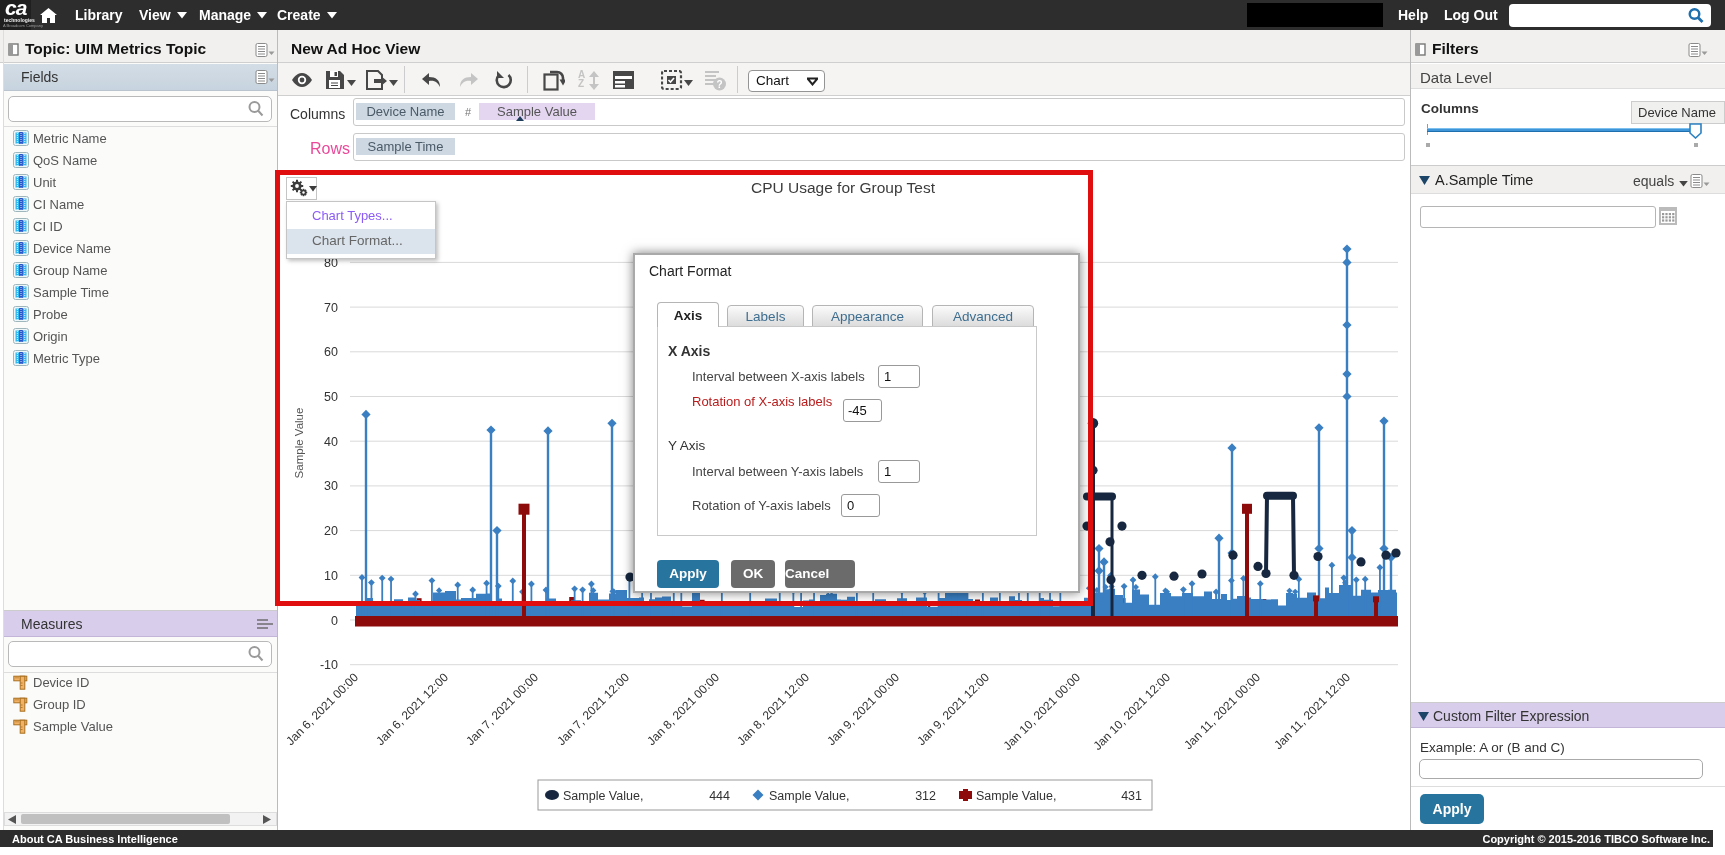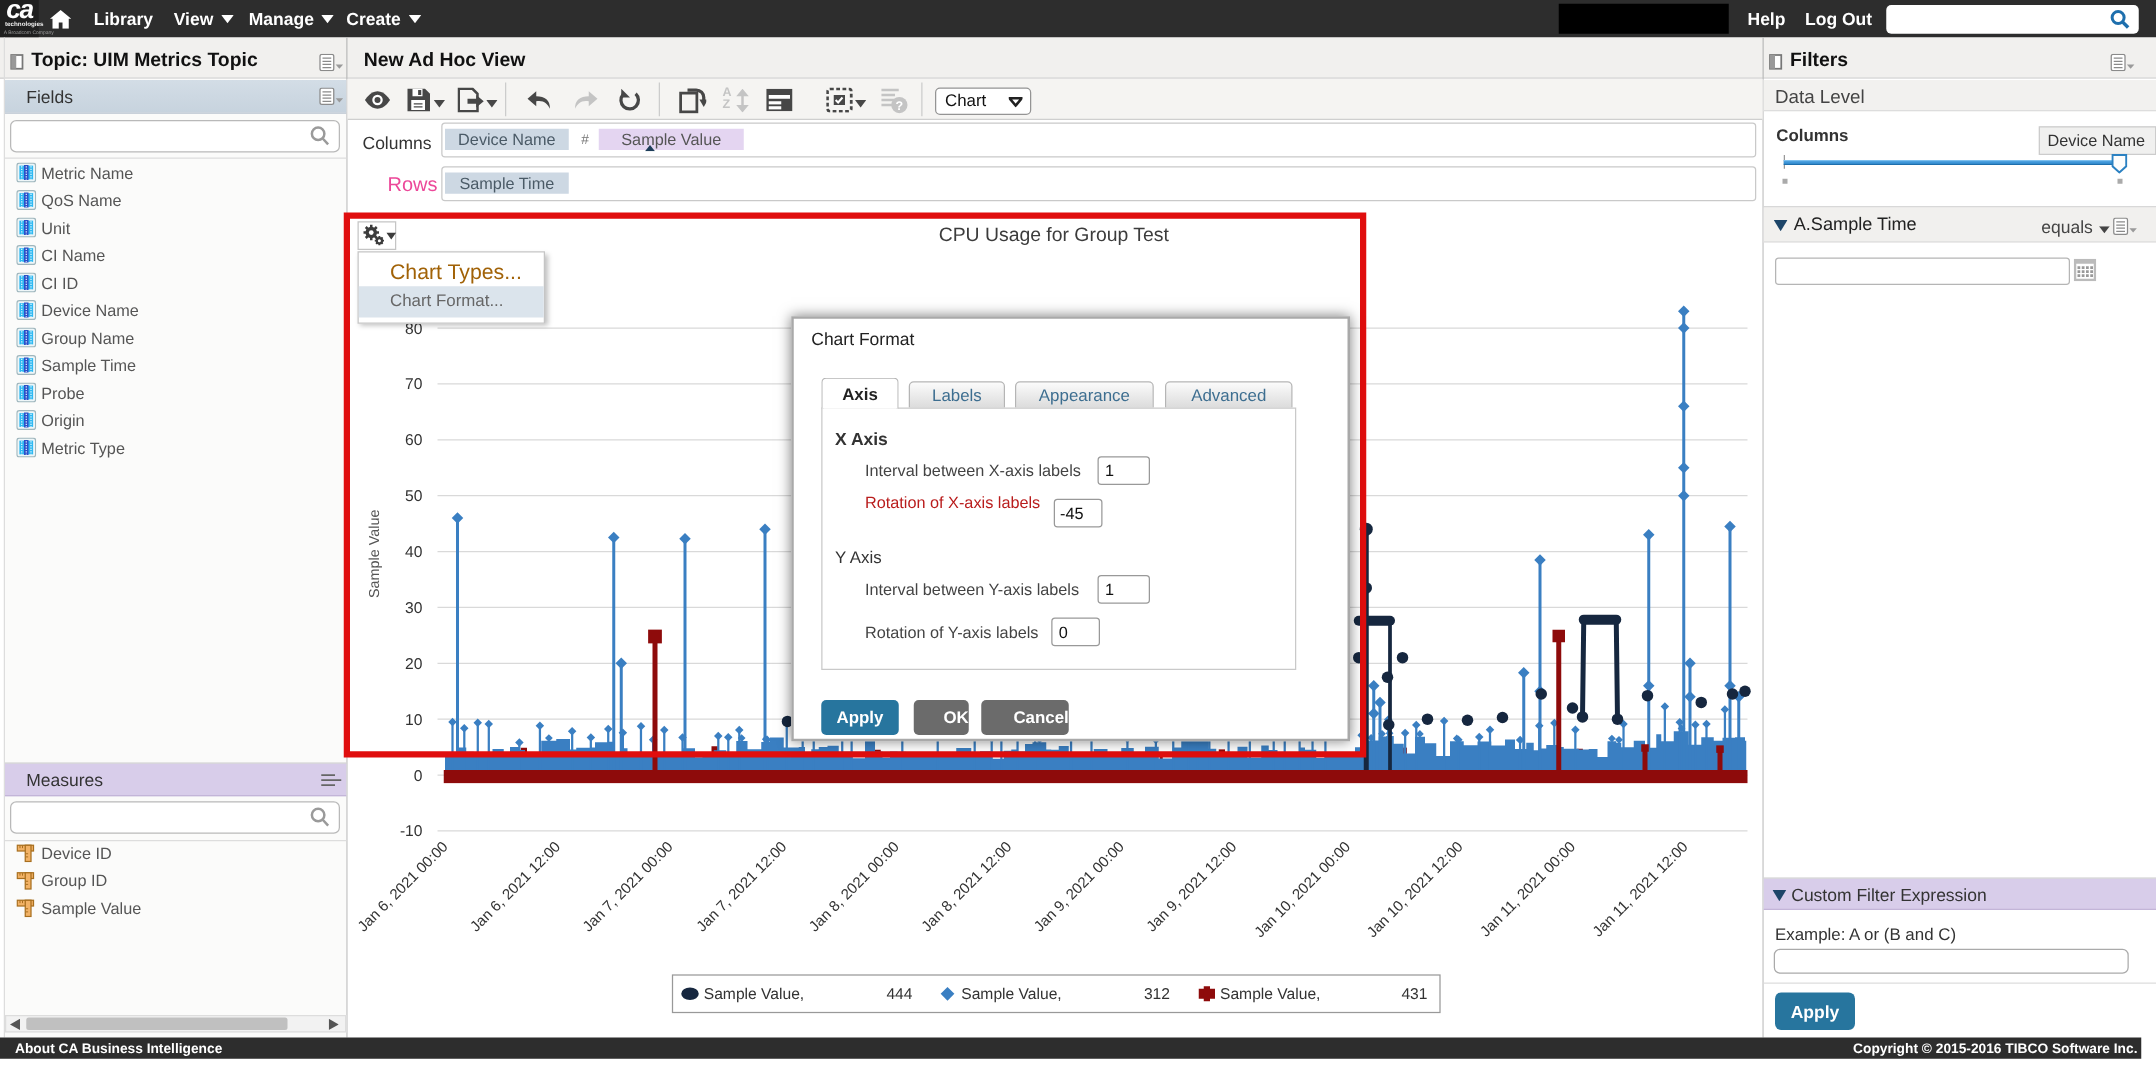--- a/index.html
+++ b/index.html
@@ -664,43 +664,43 @@
         <line x1="16.1" y1="10.9" x2="10.9" y2="16.1"></line>
       </g>
     </g>
     <circle cx="7" cy="7" r="1.9" fill="#fff"></circle>
     <circle cx="13.5" cy="13.5" r="1.2" fill="#fff"></circle>
   </svg>
 <svg class="abs" style="left:309px;top:186px" width="8" height="6" viewBox="0 0 8 6">
     <path d="M0 0l4 5.5L8 0z" fill="#3c3c3c"></path>
   </svg>
 <div class="abs" style="left:286px;top:201px;width:150px;height:58px;background:#fff;border:1px solid #c5c5c5;box-shadow:2px 2px 4px rgba(0,0,0,0.25)"></div>
-<div class="abs" style="left:312px;top:208px;font-size:17px;color:#a16207">Chart Types...</div>
+<div class="abs" style="left:312px;top:208px;font-size:13px;color:#8b5cf6">Chart Types...</div>
 <div class="abs" style="left:287px;top:229px;width:148px;height:25px;background:#dbe4ec"></div>
 <div class="abs" style="left:312px;top:233px;font-size:13.5px;color:#666">Chart Format...</div>
 <div class="abs" style="left:633px;top:253px;width:447px;height:340px;background:#fff;border:2px solid #a9a9a9;box-shadow:0 0 10px rgba(0,0,0,0.5)"></div>
 <div class="abs" style="left:649px;top:263px;font-size:14px;color:#222">Chart Format</div>
 <div class="abs" style="left:657px;top:302px;width:62px;height:25px;background:#fff;border:1px solid #b5b5b5;border-bottom:none;border-radius:4px 4px 0 0;font-size:13.5px;font-weight:bold;color:#222;text-align:center;line-height:25px;z-index:3">Axis</div>
 <div class="abs" style="left:727px;top:305px;width:77px;height:22px;background:linear-gradient(#fbfbfb,#dcdcdc);border:1px solid #b5b5b5;border-radius:4px 4px 0 0;font-size:13.5px;color:#3d6e90;text-align:center;line-height:21px">Labels</div>
 <div class="abs" style="left:812px;top:305px;width:111px;height:22px;background:linear-gradient(#fbfbfb,#dcdcdc);border:1px solid #b5b5b5;border-radius:4px 4px 0 0;font-size:13.5px;color:#3d6e90;text-align:center;line-height:21px">Appearance</div>
 <div class="abs" style="left:932px;top:305px;width:102px;height:22px;background:linear-gradient(#fbfbfb,#dcdcdc);border:1px solid #b5b5b5;border-radius:4px 4px 0 0;font-size:13.5px;color:#3d6e90;text-align:center;line-height:21px">Advanced</div>
 <div class="abs" style="left:657px;top:326px;width:380px;height:210px;border:1px solid #c9c9c9;background:#fff"></div>
 <div class="abs" style="left:668px;top:343px;font-size:14px;font-weight:bold;color:#333">X Axis</div>
 <div class="abs" style="left:692px;top:369px;font-size:13px;color:#444">Interval between X-axis labels</div>
 <div class="abs" style="left:878px;top:365px;width:42px;height:23px;background:#fff;border:1px solid #999;border-radius:3px;font-size:13px;color:#111;line-height:21px;padding-left:5px">1</div>
 <div class="abs" style="left:692px;top:394px;font-size:13px;color:#b91c1c">Rotation of X-axis labels</div>
 <div class="abs" style="left:843px;top:399px;width:39px;height:23px;background:#fff;border:1px solid #999;border-radius:3px;font-size:13px;color:#111;line-height:21px;padding-left:4px">-45</div>
 <div class="abs" style="left:668px;top:438px;font-size:13.5px;font-weight:normal;color:#333">Y Axis</div>
 <div class="abs" style="left:692px;top:464px;font-size:13px;color:#444">Interval between Y-axis labels</div>
 <div class="abs" style="left:878px;top:460px;width:42px;height:23px;background:#fff;border:1px solid #999;border-radius:3px;font-size:13px;color:#111;line-height:21px;padding-left:5px">1</div>
 <div class="abs" style="left:692px;top:498px;font-size:13px;color:#444">Rotation of Y-axis labels</div>
 <div class="abs" style="left:841px;top:494px;width:39px;height:23px;background:#fff;border:1px solid #999;border-radius:3px;font-size:13px;color:#111;line-height:21px;padding-left:5px">0</div>
 <div class="abs" style="left:657px;top:560px;width:62px;height:28px;background:#27759e;border-radius:4px;color:#fff;font-size:13.5px;font-weight:bold;text-align:center;line-height:28px">Apply</div>
-<div class="abs" style="left:731px;top:560px;width:44px;height:28px;background:#6b6b6b;border-radius:4px;color:#fff;font-size:13.5px;font-weight:bold;text-align:right;line-height:28px">OK</div>
-<div class="abs" style="left:785px;top:560px;width:70px;height:28px;background:#6b6b6b;border-radius:4px;color:#fff;font-size:13.5px;font-weight:bold;text-align:right;line-height:28px">Cancel</div>
+<div class="abs" style="left:731px;top:560px;width:44px;height:28px;background:#6b6b6b;border-radius:4px;color:#fff;font-size:13.5px;font-weight:bold;text-align:center;line-height:28px">OK</div>
+<div class="abs" style="left:785px;top:560px;width:70px;height:28px;background:#6b6b6b;border-radius:4px;color:#fff;font-size:13.5px;font-weight:bold;text-align:left;line-height:28px">Cancel</div>
 <div class="abs" style="left:1411px;top:63px;width:314px;height:767px;background:#fff"></div>
 <div class="abs" style="left:1411px;top:64px;width:314px;height:25px;background:#f2f1ef;border-bottom:1px solid #ddd"></div>
 <div class="abs" style="left:1420px;top:69px;font-size:15px;color:#444">Data Level</div>
 <div class="abs" style="left:1421px;top:101px;font-size:13.5px;font-weight:bold;color:#333">Columns</div>
 <div class="abs" style="left:1631px;top:101px;width:94px;height:23px;background:#f0f0ef;border:1px solid #ccc;font-size:13px;color:#333;line-height:22px;padding-left:6px">Device Name</div>
 <div class="abs" style="left:1427px;top:124px;width:1px;height:11px;background:#999"></div>
 <div class="abs" style="left:1427px;top:128px;width:268px;height:4px;background:#3e96d9;border-top:1px solid #7cc0ef;border-bottom:1px solid #1d6fad"></div>
 <svg class="abs" style="left:1689px;top:123px" width="13" height="16" viewBox="0 0 13 16">
     <path d="M1 1h11v9l-5.5 5L1 10z" fill="#fdfdfd" stroke="#2b81c2" stroke-width="1.6"></path>
   </svg>

